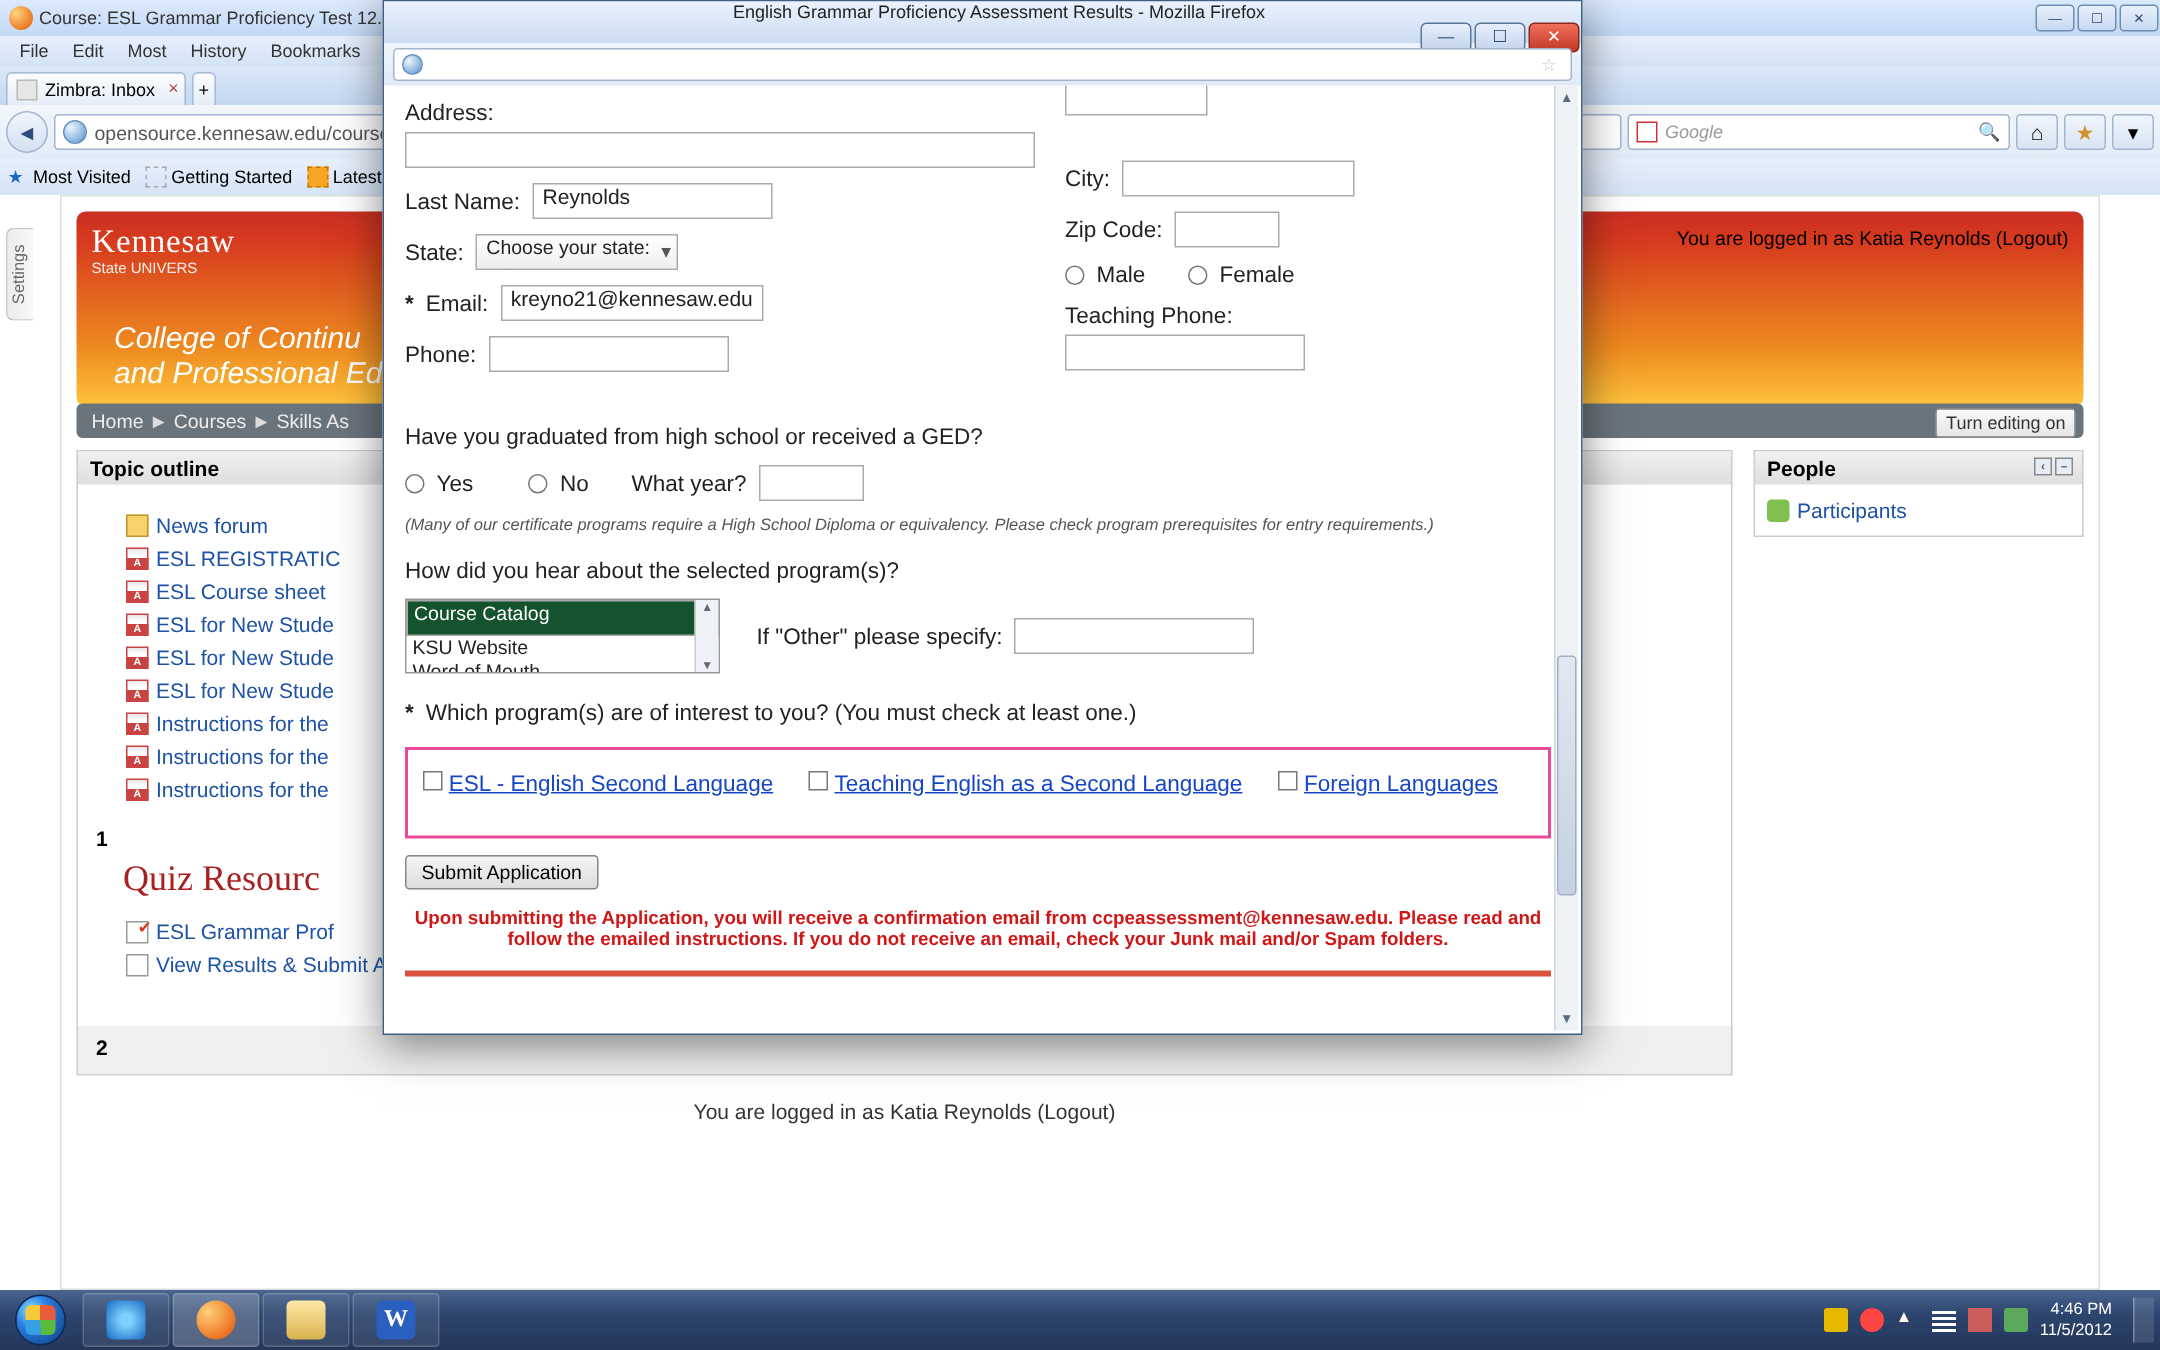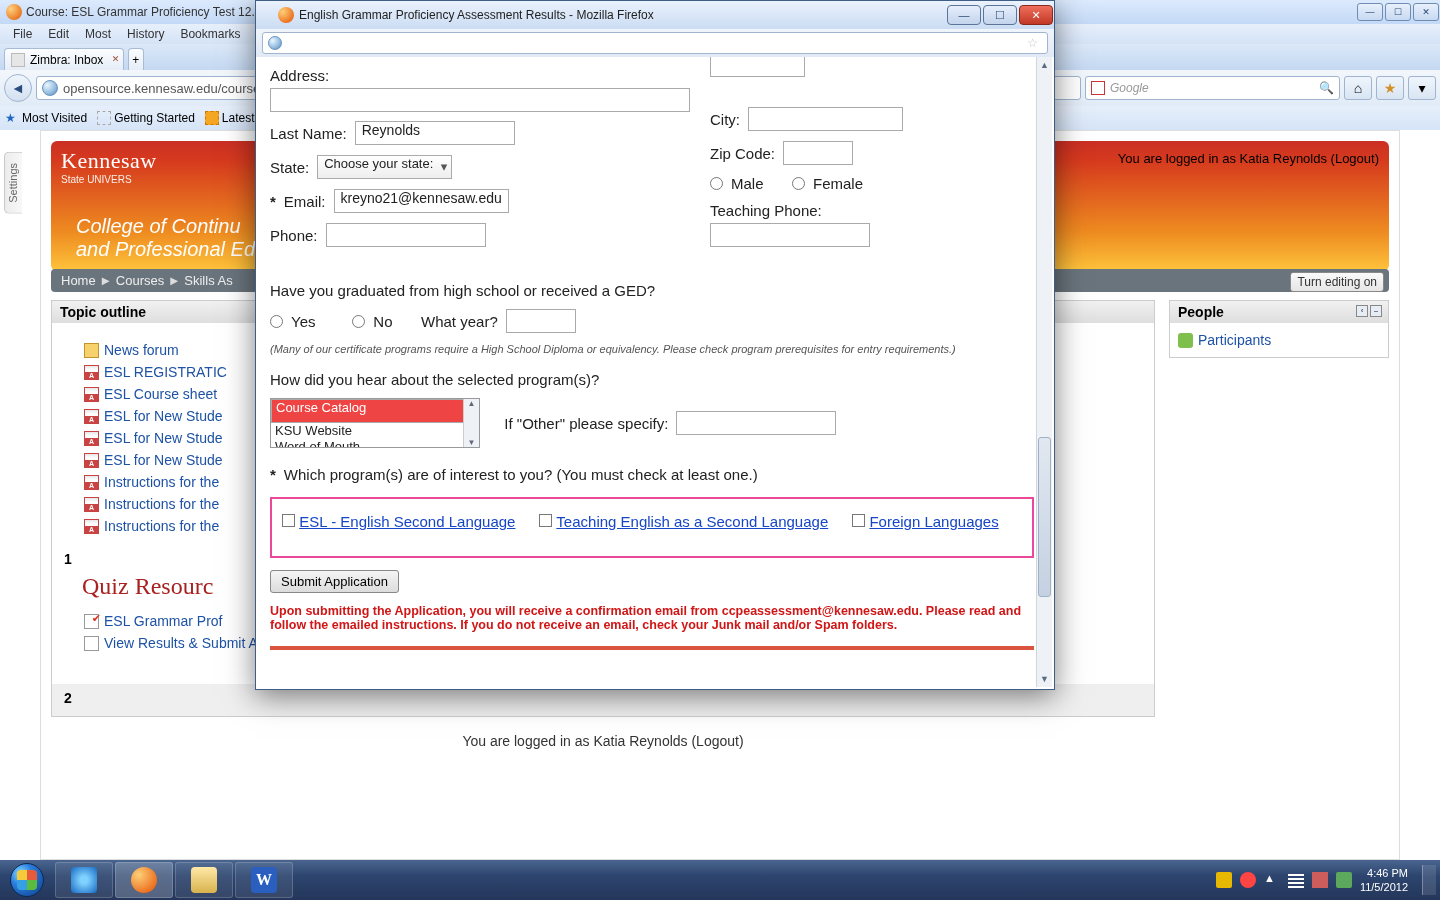--- a/index.html
+++ b/index.html
@@ -58,21 +58,21 @@
 .course-list .item .doc { width:15px; height:15px; background:#fff; border:1px solid #999; position:relative;}
 .course-list .item .chk { width:15px; height:15px; background:#fff; border:1px solid #999; position:relative;}
 .course-list .item .chk::after { content:"✔"; position:absolute; top:-3px; right:-3px; color:#d32; font-size:11px;}
 .topic-outline .num { font-weight:bold; font-size:14px; padding:8px 12px 0;}
 .topic-outline h3 { font-family: Georgia, serif; color:#a82121; font-size:24px; font-weight:normal; padding:6px 30px;}
 .topic-divider { height:32px; background:#efefef; margin-top:20px;}
 .bottom-login { text-align:center; font-size:14px; color:#333; padding:6px 0;}
 
 
 .popup-window { position: absolute; left: 255px; top: 0; width: 800px; height: 690px; background: #fff; border: 1px solid #3e5e86; box-shadow: 0 6px 28px rgba(0,0,0,.5); z-index: 50; }
-.popup-titlebar { height: 28px; background: linear-gradient(180deg,#eaf2fd 0,#cbdcf3 100%); display:flex; align-items:center; padding-left:22px; font-size:12px; color:#222;}
+.popup-titlebar { height: 28px; background: linear-gradient(180deg,#eaf2fd 0,#cbdcf3 100%); display:flex; align-items:center; padding-left:22px; font-size:12px; color:#222;flex-direction:column;}
 .popup-titlebar .ff-icon { width:16px; height:16px; margin-right:5px; border-radius:50%; background:radial-gradient(circle at 30% 30%,#ffcf78,#e44f00);}
 .popup-titlebar .pwin-controls { margin-left:auto; display:flex; gap:0;}
 .popup-titlebar .pwin-btn { width:34px; height:20px; margin:0 1px; border:1px solid #5b7599; border-radius:4px; background:linear-gradient(180deg,#e6eefb,#c3d4ec); font-size:11px; text-align:center; line-height:18px; color:#2e4b72; cursor:pointer;}
 .popup-titlebar .pwin-btn.close { background:linear-gradient(180deg,#ef6f5c,#c23826); color:#fff; border-color:#8a281a;}
 .popup-addr { height:28px; background:linear-gradient(180deg,#f0f5fc,#e0e9f5); display:flex; align-items:center; padding:0 6px;}
 .popup-addr .urlbox { flex:1; height:22px; background:#fff; border:1px solid #a3b5ce; border-radius:3px; display:flex; align-items:center; padding:0 5px; font-size:12px; color:#555;}
 .popup-addr .star { margin-left:auto; padding:0 4px; color:#c4c8cf;}
 
 .popup-content { position:relative; height:calc(100% - 56px); padding:0 20px 10px 14px; overflow:hidden;}
 .popup-scroll { position:absolute; right:2px; top:0; bottom:2px; width:16px; background:#eef1f6; border-left:1px solid #d0d6de;}
@@ -85,28 +85,28 @@
 .two-col { display:flex;}
 .two-col > div { flex:1;}
 .tin { height:24px; border:1px solid #aaa; background:#fff; padding:0 6px; font-size:14px;}
 .sel { height:24px; border:1px solid #aaa; background:linear-gradient(180deg,#fff,#eee); padding:0 18px 0 6px; font-size:13px; position:relative;}
 .sel::after { content:"▾"; position:absolute; right:4px; top:3px; color:#555;}
 .radio { width:13px; height:13px; border:1px solid #777; border-radius:50%; background:#fff; display:inline-block; position:relative; cursor:pointer;}
 .chkbx { width:13px; height:13px; border:1px solid #777; background:#fff; display:inline-block; cursor:pointer;}
 .fine { font-size:11px; font-style:italic; color:#555; margin:6px 0 16px;}
 .listbox { width:210px; height:50px; border:1px solid #999; font-size:13px; background:#fff; overflow:hidden; position:relative;}
 .listbox .opt { padding:0 4px; line-height:16px;}
-.listbox .opt.sel { background:#ef4444; color:#fff;}
+.listbox .opt.sel { background:#14532d; color:#fff;}
 .listbox .lbscroll { position:absolute; right:0; top:0; bottom:0; width:16px; background:#eef1f6; border-left:1px solid #ccc;}
 .listbox .lbscroll .tiny { position:absolute; left:0; right:0; text-align:center; font-size:8px; color:#667;} 
 .progbox { border:2px solid #ec4899; padding:14px 10px 26px; margin:14px 0; display:flex; gap:24px; font-size:15px;}
 .progbox a { color:#1646c5; text-decoration:underline; cursor:pointer;}
 .req { font-weight:bold;}
 .submitbtn { background:linear-gradient(180deg,#f5f5f5,#dcdcdc); border:1px solid #888; border-radius:3px; padding:3px 10px; font-size:13px; cursor:pointer;}
-.redwarn { color:#d01616; font-weight:bold; font-size:12.5px; margin-top:14px;}
+.redwarn { color:#d01616; font-weight:bold; font-size:12.5px; margin-top:14px;text-align:center;}
 .redline { height:4px; background:#da533e; margin-top:14px;}
 
 
 .taskbar { position:absolute; left:0; right:0; bottom:0; height:40px; background:linear-gradient(180deg,#49658f 0%, #2d456e 40%, #24365a 100%); display:flex; align-items:center; z-index:100;}
 .start { width:54px; height:40px; display:flex; align-items:center; justify-content:center; cursor:pointer;}
 .orb { width:34px; height:34px; border-radius:50%; background:radial-gradient(circle at 30% 30%, #8ee0ff 0, #2c7fe0 35%, #0b3a80 100%); border:1px solid #0b2a55; position:relative;}
 .orb::after { content:""; position:absolute; inset:6px; background: conic-gradient(#e85b3c 0 25%, #5bbb3f 25% 50%, #37a0e5 50% 75%, #f4ca3b 75% 100%); border-radius:4px; filter: blur(.2px);}
 .task { width:58px; height:36px; margin:0 1px; background:rgba(255,255,255,.08); border:1px solid rgba(255,255,255,.18); border-radius:3px; display:flex; align-items:center; justify-content:center; cursor:pointer;}
 .task.active { background:rgba(255,255,255,.22);}
 .task .ticon2 { width:26px; height:26px; border-radius:4px; display:inline-block;}

